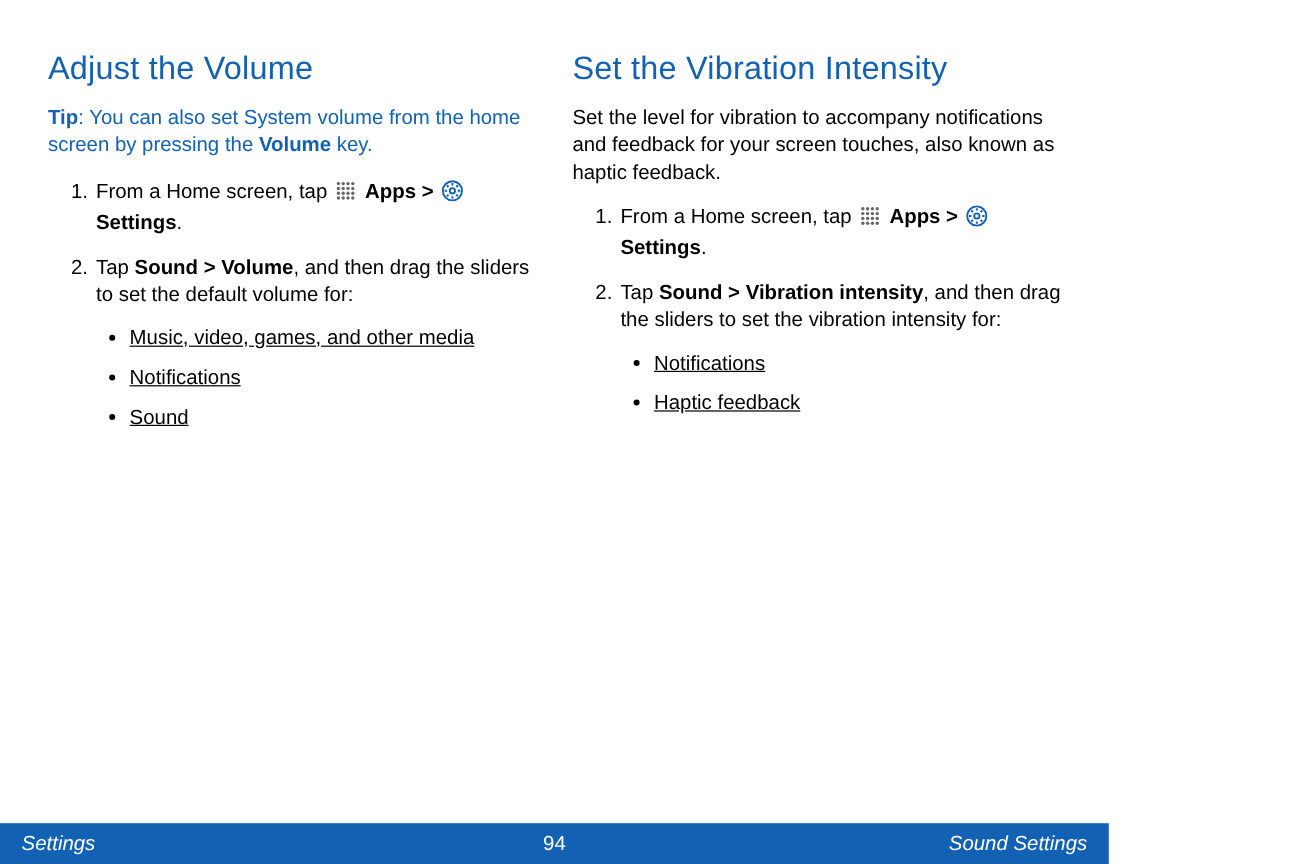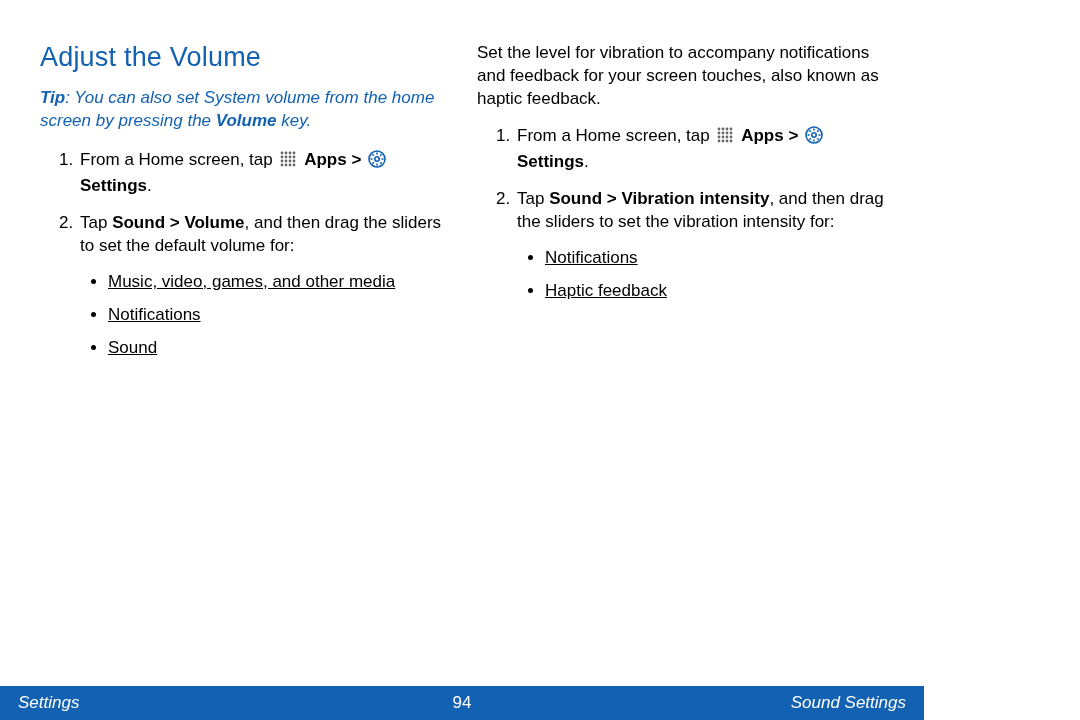--- a/index.html
+++ b/index.html
@@ -2,21 +2,21 @@
 <html><head>
 <meta charset="utf-8">
 <style>
   * { box-sizing: border-box; margin: 0; padding: 0; }
   html, body { width: 1080px; height: 720px; font-family: Arial, Helvetica, sans-serif; background: #fff; }
   .page { width: 924px; height: 720px; position: relative; }
   .content { display: flex; padding: 42px 40px 0 40px; gap: 30px; }
   .col { flex: 1 1 50%; }
   h2 { color: #1261b3; font-size: 27px; font-weight: 400; letter-spacing: 0.2px; margin-bottom: 14px; }
   p.body { color: #000; font-size: 17px; line-height: 1.35; margin-bottom: 14px; }
-  p.tip { color: #1261b3; font-size: 17px; line-height: 1.35; margin-bottom: 16px; font-style: italic; }
+  p.tip { color: #1261b3; font-size: 17px; line-height: 1.35; margin-bottom: 16px; }
   p.tip .tipword { font-weight: 700; }
   p.tip .bold { font-weight: 700; }
   ol { list-style: decimal; padding-left: 38px; }
   ol > li { color: #000; font-size: 17px; line-height: 1.35; margin-bottom: 14px; padding-left: 2px; }
   ul.bullets { list-style: disc; padding-left: 28px; margin-top: 10px; }
   ul.bullets > li { color: #000; font-size: 17px; line-height: 1.6; margin-bottom: 6px; text-decoration: underline; }
   .b { font-weight: 700; }
   .ic { display: inline-block; vertical-align: -3px; margin: 0 2px; }
   .footer { position: absolute; left: 0; bottom: 0; width: 100%; height: 34px; background: #1261b3; color: #fff; display: flex; align-items: center; justify-content: space-between; padding: 0 18px; font-style: italic; font-size: 17px; }
   .footer .center { position: absolute; left: 50%; transform: translateX(-50%); font-style: normal; }
@@ -75,20 +75,21 @@
           <ul class="bullets">
             <li>Music, video, games, and other media</li>
             <li>Notifications</li>
             <li>Sound</li>
           </ul>
         </li>
       </ol>
     </div>
 
     <div class="col">
+      <h2>Set the Vibration Intensity</h2>
       <p class="body">Set the level for vibration to accompany notifications and feedback for your screen touches, also known as haptic feedback.</p>
       <ol>
         <li>
           <span>From a Home screen, tap </span><span class="ic"><svg width="18" height="18" viewBox="0 0 18 18">
                 <g fill="#666">
                   <circle cx="3" cy="3" r="1.4"></circle>
                   <circle cx="7" cy="3" r="1.4"></circle>
                   <circle cx="11" cy="3" r="1.4"></circle>
                   <circle cx="15" cy="3" r="1.4"></circle>
                   <circle cx="3" cy="7" r="1.4"></circle>

